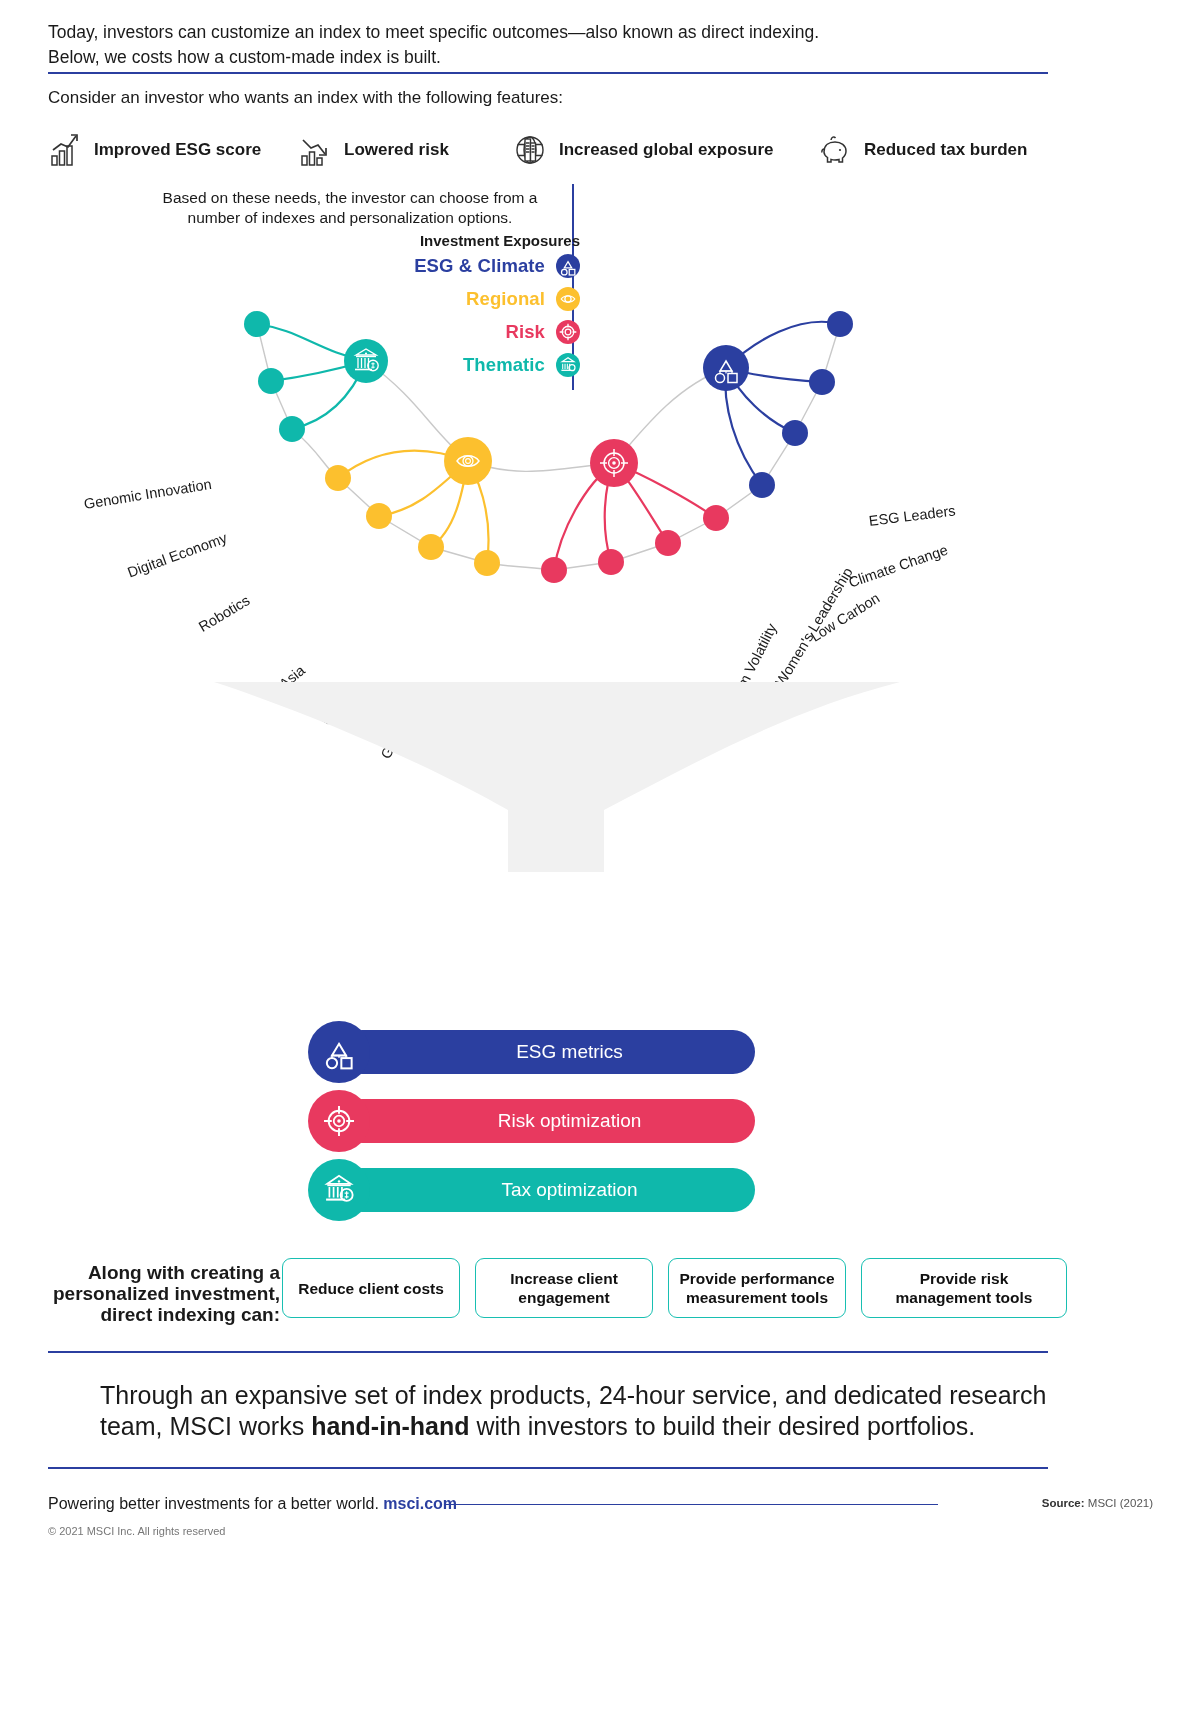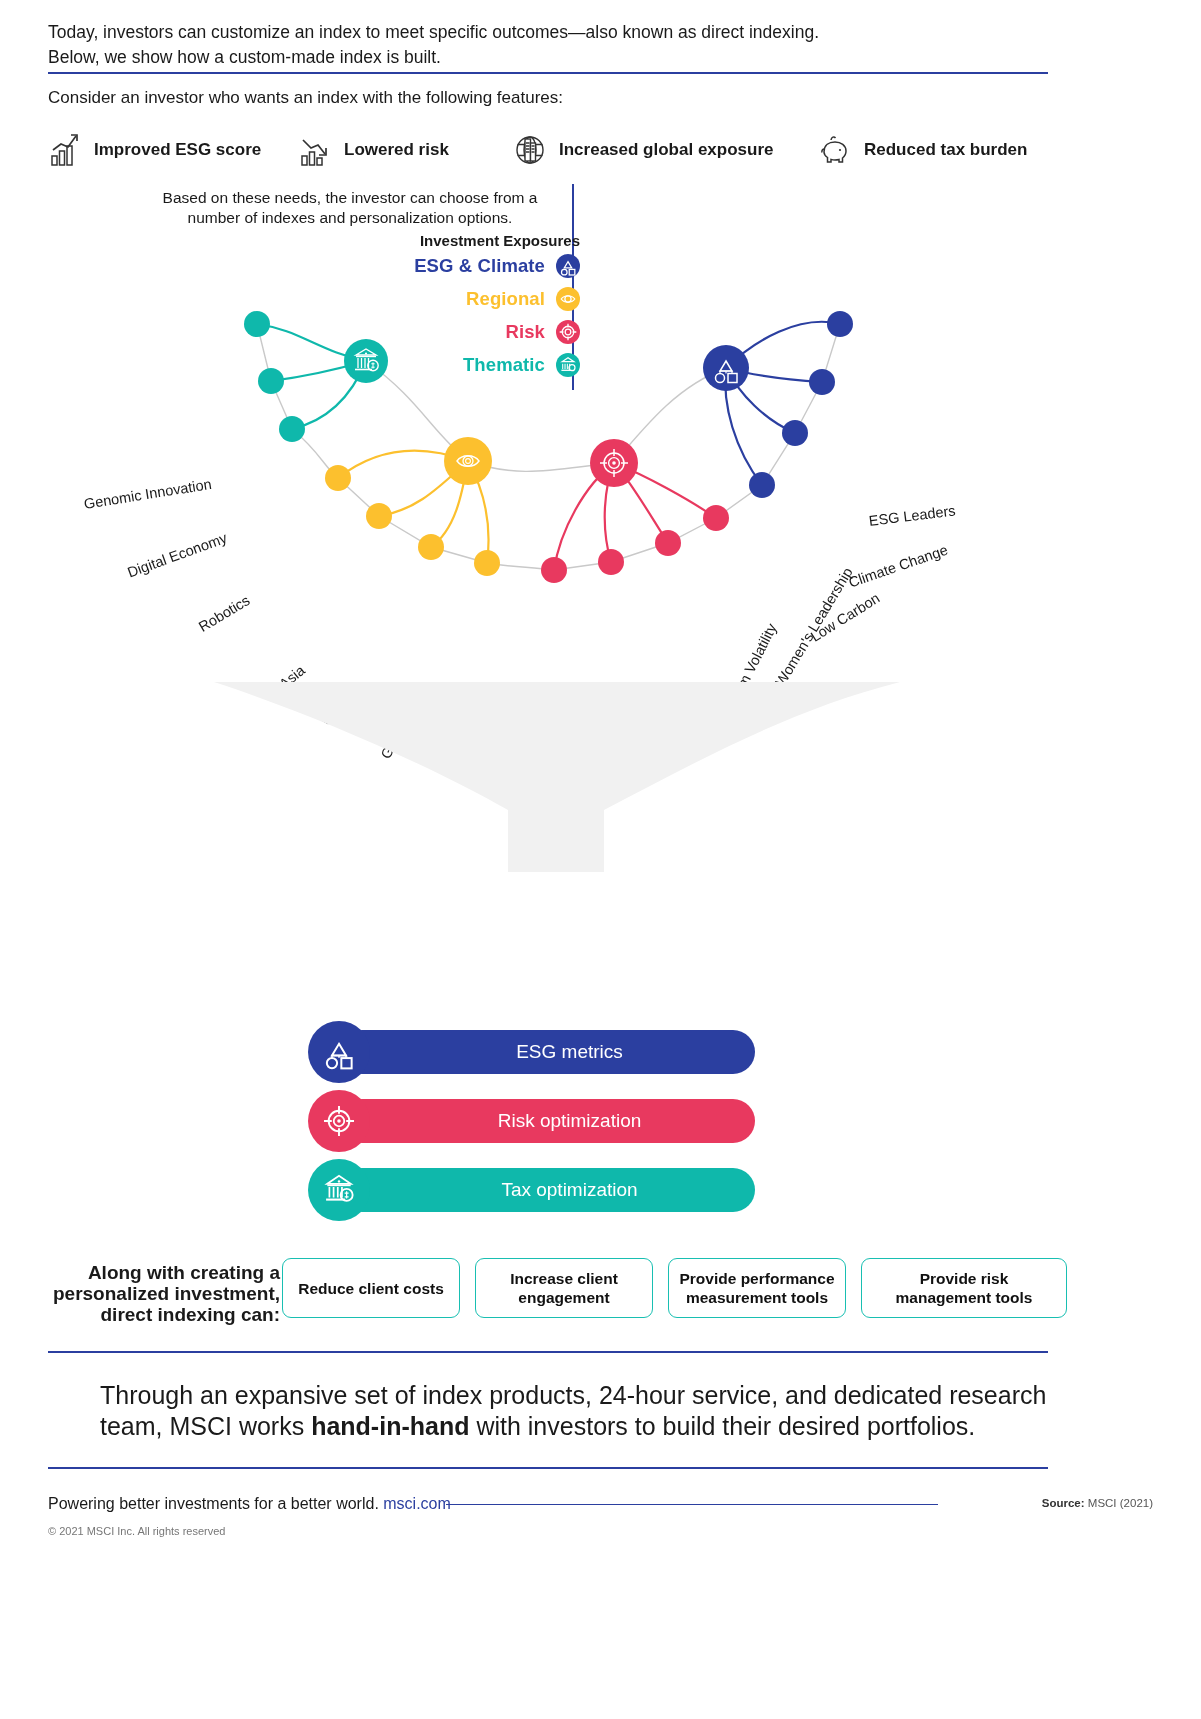--- a/index.html
+++ b/index.html
@@ -108,41 +108,41 @@
   .closing{
     position:absolute;left:100px;top:1380px;width:1000px;text-align:left;
     font-size:25px;line-height:31px;color:#1a1a1a;
   }
   .closing b{font-weight:bold;}
 
   
   .foot-left{
     position:absolute;left:48px;top:1495px;font-size:16px;color:#1a1a1a;
   }
-  .foot-link{color:#2b3fa0;font-weight:normal;}
+  .foot-link{color:#2b3fa0;font-weight:bold;}
   .foot-rule{
     position:absolute;top:1504px;left:446px;width:492px;height:0;
     border-top:1.6px solid #2b3fa0;
   }
   .foot-source{
     position:absolute;right:48px;top:1497px;font-size:11.5px;color:#555;
   }
   .foot-source b{color:#333;}
   .copyright{
     position:absolute;left:48px;top:1525px;font-size:11px;color:#777;
   }
 </style>
 </head>
 <body>
 
 <div class="page">
 
   <div class="intro">
     <div>Today, investors can customize an index to meet specific outcomes—also known as direct indexing.</div>
-    <div>Below, we show how a custom-made index is built.</div>
+    <div>Below, we costs how a custom-made index is built.</div>
   </div>
   <div class="rule-blue" style="top:72px;"></div>
   <div class="consider">Consider an investor who wants an index with the following features:</div>
 
   <div class="features">
 
     <div class="feature" style="left:0px;">
       <svg class="f-ico" viewBox="0 0 34 36">
         <g fill="none" stroke="#333" stroke-width="1.5">
           <rect x="4" y="24" width="5" height="9"></rect>

